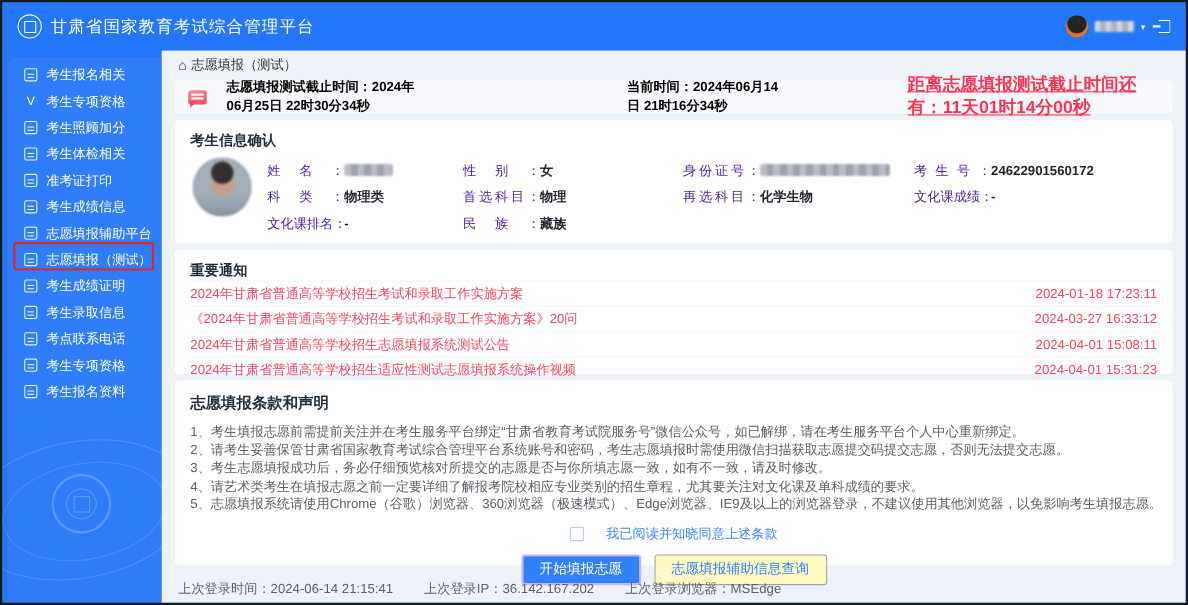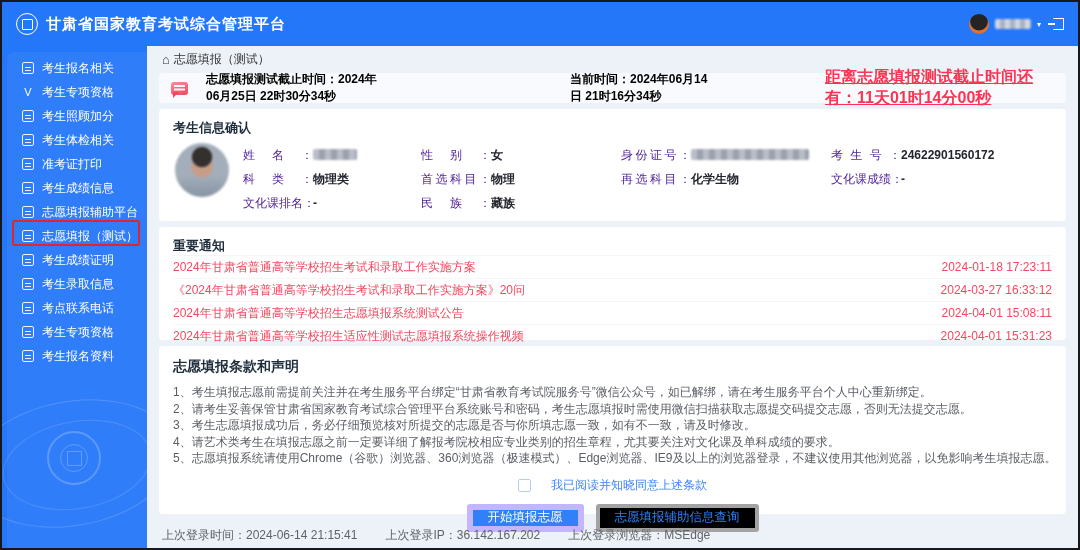--- a/index.html
+++ b/index.html
@@ -3,21 +3,21 @@
 <meta charset="utf-8">
 <style>
   * { margin:0; padding:0; box-sizing:border-box; font-family:"Liberation Sans","DejaVu Sans",sans-serif; }
   html,body { width:1080px; height:550px; overflow:hidden; background:#fff; }
   .screen { position:relative; width:1080px; height:550px; background:#2577fa; border:2px solid #17181c; overflow:hidden; }
 
   
   .header { position:absolute; left:0; top:0; right:0; height:44px; display:flex; align-items:center; padding:0 14px; color:#fff; }
   .logo-seal { width:22px; height:22px; border:1.6px solid #fff; border-radius:50%; display:flex; align-items:center; justify-content:center; flex:none; }
   .logo-seal::before { content:""; width:9px; height:9px; border:1.6px solid #fff; border-radius:1px; }
-  .app-title { font-size:15px; font-weight:bold; letter-spacing:1px; margin-left:8px; }
+  .app-title { font-size:15px; font-weight:normal; letter-spacing:1px; margin-left:8px; }
   .header-right { margin-left:auto; display:flex; align-items:center; gap:6px; }
   .avatar { width:20px; height:20px; border-radius:50%; background:radial-gradient(circle at 50% 38%,#242424 0 52%,#e2702a 58% 100%); flex:none; }
   .user-redacted { width:36px; height:10px; border-radius:2px; background:repeating-linear-gradient(90deg,#cfd6e2 0 5px,#aab3c2 5px 10px); filter:blur(1px); }
   .caret { font-size:8px; color:#fff; }
   .logout { width:11px; height:12px; border:1.5px solid #fff; border-left:none; border-radius:1px; position:relative; margin-left:6px; }
   .logout::before { content:""; position:absolute; left:-5px; top:4px; width:7px; height:1.5px; background:#fff; }
 
   
   .sidebar { position:absolute; left:0; top:44px; width:145px; bottom:0; }
   .menu-panel { position:absolute; left:5px; top:6px; right:0; bottom:0; background:rgba(255,255,255,.05); border-top-left-radius:8px; }
@@ -78,22 +78,22 @@
   .notice-date { font-size:12px; color:#f5475f; white-space:nowrap; }
 
   
   .terms-title { font-size:14px; font-weight:bold; color:#1f2d3d; margin-bottom:8px; }
   .term-line { font-size:12px; color:#5a5e66; line-height:16.5px; white-space:nowrap; overflow:hidden; }
   .agree-row { display:flex; align-items:center; justify-content:center; gap:20px; margin-top:10px; }
   .checkbox { width:13px; height:13px; border:1px solid #b5cdf6; border-radius:2px; background:#fff; cursor:pointer; flex:none; }
   .agree-label { font-size:12px; color:#3f85f8; cursor:pointer; }
   .btn-row { display:flex; justify-content:center; gap:12px; margin-top:10px; padding-bottom:4px; }
   .btn { height:28px; border-radius:3px; font-size:12.5px; padding:0 15px; display:flex; align-items:center; cursor:pointer; }
-  .btn-primary { background:#3080f8; color:#fff; border:6px solid #c4b5fd; }
-  .btn-secondary { background:#000000; color:#3080f8; border:4px solid #a3a3a3; }
+  .btn-primary { background:#3080f8; color:#fff; border:2px solid #c4b5fd; }
+  .btn-secondary { background:#fef9c3; color:#3080f8; border:1px solid #a3a3a3; }
 
   
   .footer { position:absolute; left:15px; bottom:4px; font-size:12px; color:#5f6368; display:flex; gap:28px; white-space:nowrap; }
 </style>
 </head>
 <body>
 
 <div class="screen">
 
   <div class="header">

